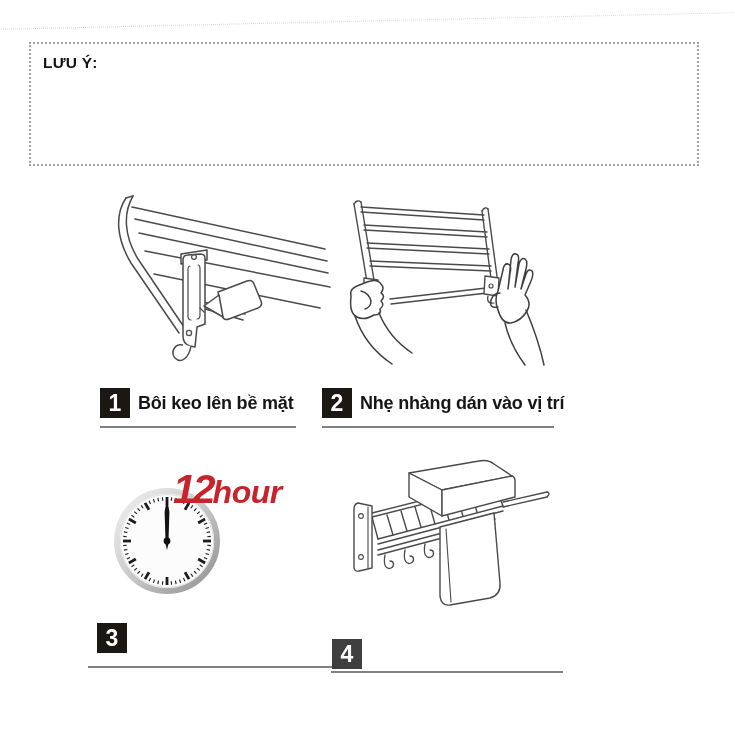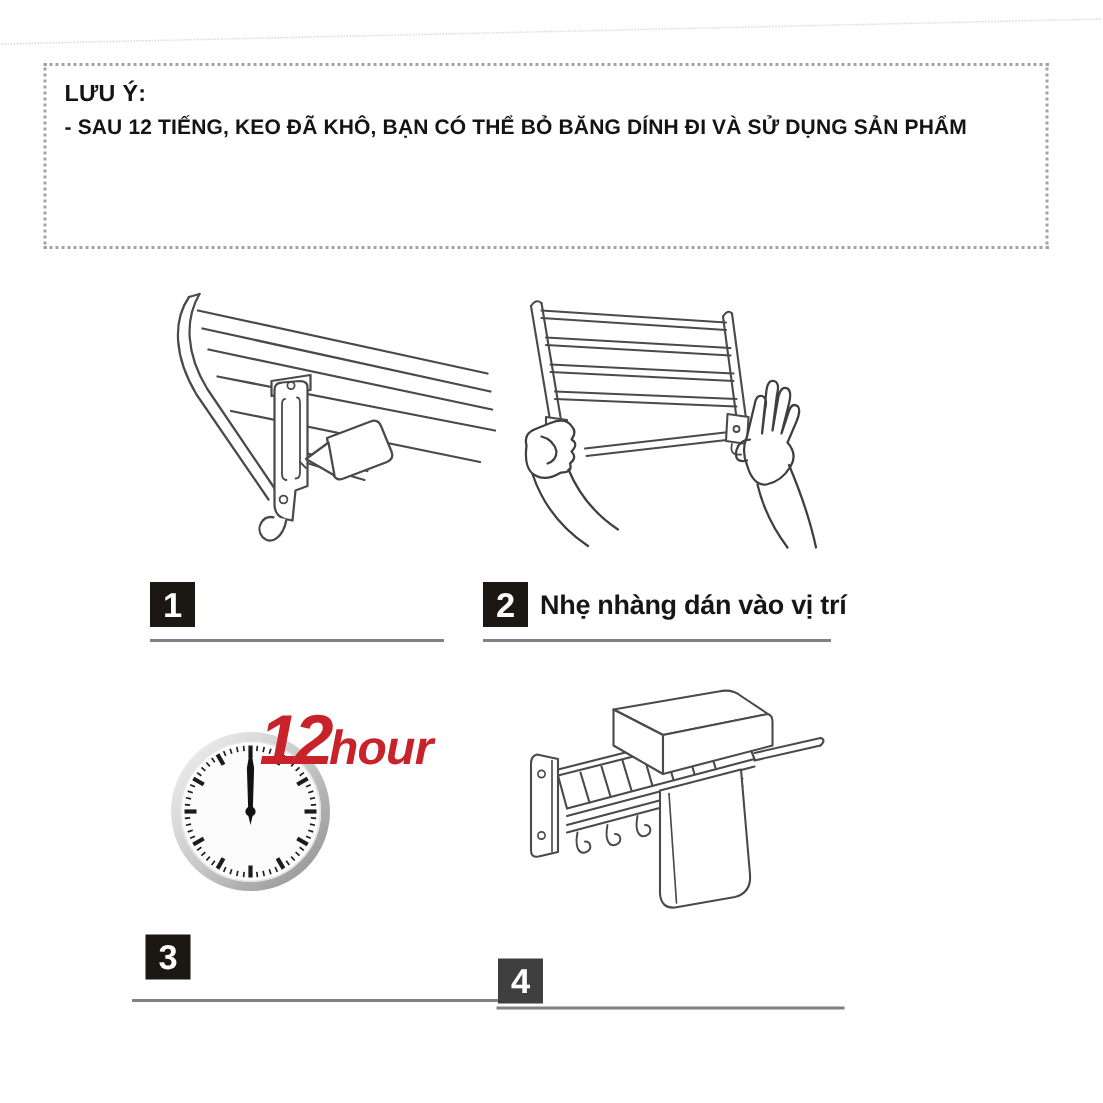--- a/index.html
+++ b/index.html
@@ -25,33 +25,32 @@
              justify-content:center;line-height:1;}
   .num-badge.badge-4{background:var(--badge4,#3f3f3f);}
   .step-label{position:absolute;font-size:18px;font-weight:bold;color:#161616;white-space:nowrap;letter-spacing:-0.2px;}
   .step-label.two-line{line-height:28px;}
   .step-underline{position:absolute;height:2px;background:var(--underline,#818181);}
 
   
   .clock-wrap{position:absolute;left:112px;top:486px;width:110px;height:110px;}
   .clock-label{position:absolute;left:173px;top:469px;color:var(--red,#c8232b);
                font-style:italic;font-weight:bold;white-space:nowrap;z-index:5;}
-  .clock-label .big{font-size:47px;letter-spacing:-3px;line-height:1;}
+  .clock-label .big{font-size:41px;letter-spacing:-3px;line-height:1;}
   .clock-label .small{font-size:32px;letter-spacing:-0.5px;}
 </style>
 </head>
 <body>
 
 <div id="page">
 
   <div class="faint-line"></div>
 
   <div class="note-box">
     <div class="nb-title">LƯU Ý:</div>
-    <div class="nb-line">- SAU 12 TIẾNG, KEO ĐÃ KHÔ, BẠN CÓ THỂ BỎ BĂNG DÍNH ĐI VÀ SỬ DỤNG SẢN PHẨM</div>
   </div>
 
   <svg class="sketch" style="left:92px;top:186px" width="240" height="195" viewBox="0 0 240 195" aria-label="glue-applied-to-rack-bracket-sketch">
     <g stroke="#4a4a4a" stroke-width="1.5" fill="none" stroke-linecap="round" stroke-linejoin="round">
       <path d="M34,12 C23,28 24,52 39,77 L87,147"></path>
       <path d="M41,10 C31,27 32,50 46,73 L92,141"></path>
       <path d="M34,12 L41,10"></path>
       <path d="M40,21 L233,63"></path>
       <path d="M43,33 L235,75"></path>
       <path d="M47,47 L236,87"></path>
@@ -113,20 +112,21 @@
       <path d="M162,120 Q158,110 162,101 L167,80 Q168,73 172,74 Q176,75 174,83 L172,99 L175,70 Q176,63 180,64 Q184,65 182,73 L179,97 L183,74 Q185,67 189,69 Q192,71 190,79 L185,99 L190,84 Q192,78 196,81 Q198,84 195,91 L189,105 Q196,113 191,121 Q185,131 175,133 Q166,134 162,120 Z"></path>
       <path fill="none" d="M162,117 Q153,119 155,110 Q157,103 164,103"></path>
       <path fill="none" d="M190,120 C198,139 204,156 208,175"></path>
       <path fill="none" d="M169,133 C173,150 180,163 189,175"></path>
     </g>
   </svg>
 
   <div class="num-badge" style="left:100px;top:388px">
     <span>1</span>
   </div>
+  <div class="step-label" style="left:138px;top:393px">Bôi keo lên bề mặt</div>
   <div class="step-underline" style="left:100px;top:426px;width:196px"></div>
 
   <div class="num-badge" style="left:322px;top:388px">
     <span>2</span>
   </div>
   <div class="step-label" style="left:360px;top:393px">Nhẹ nhàng dán vào vị trí</div>
   <div class="step-underline" style="left:322px;top:426px;width:232px"></div>
 
   <svg class="clock-wrap" viewBox="0 0 110 110" aria-label="clock-showing-12-hours-icon">
     <defs>

